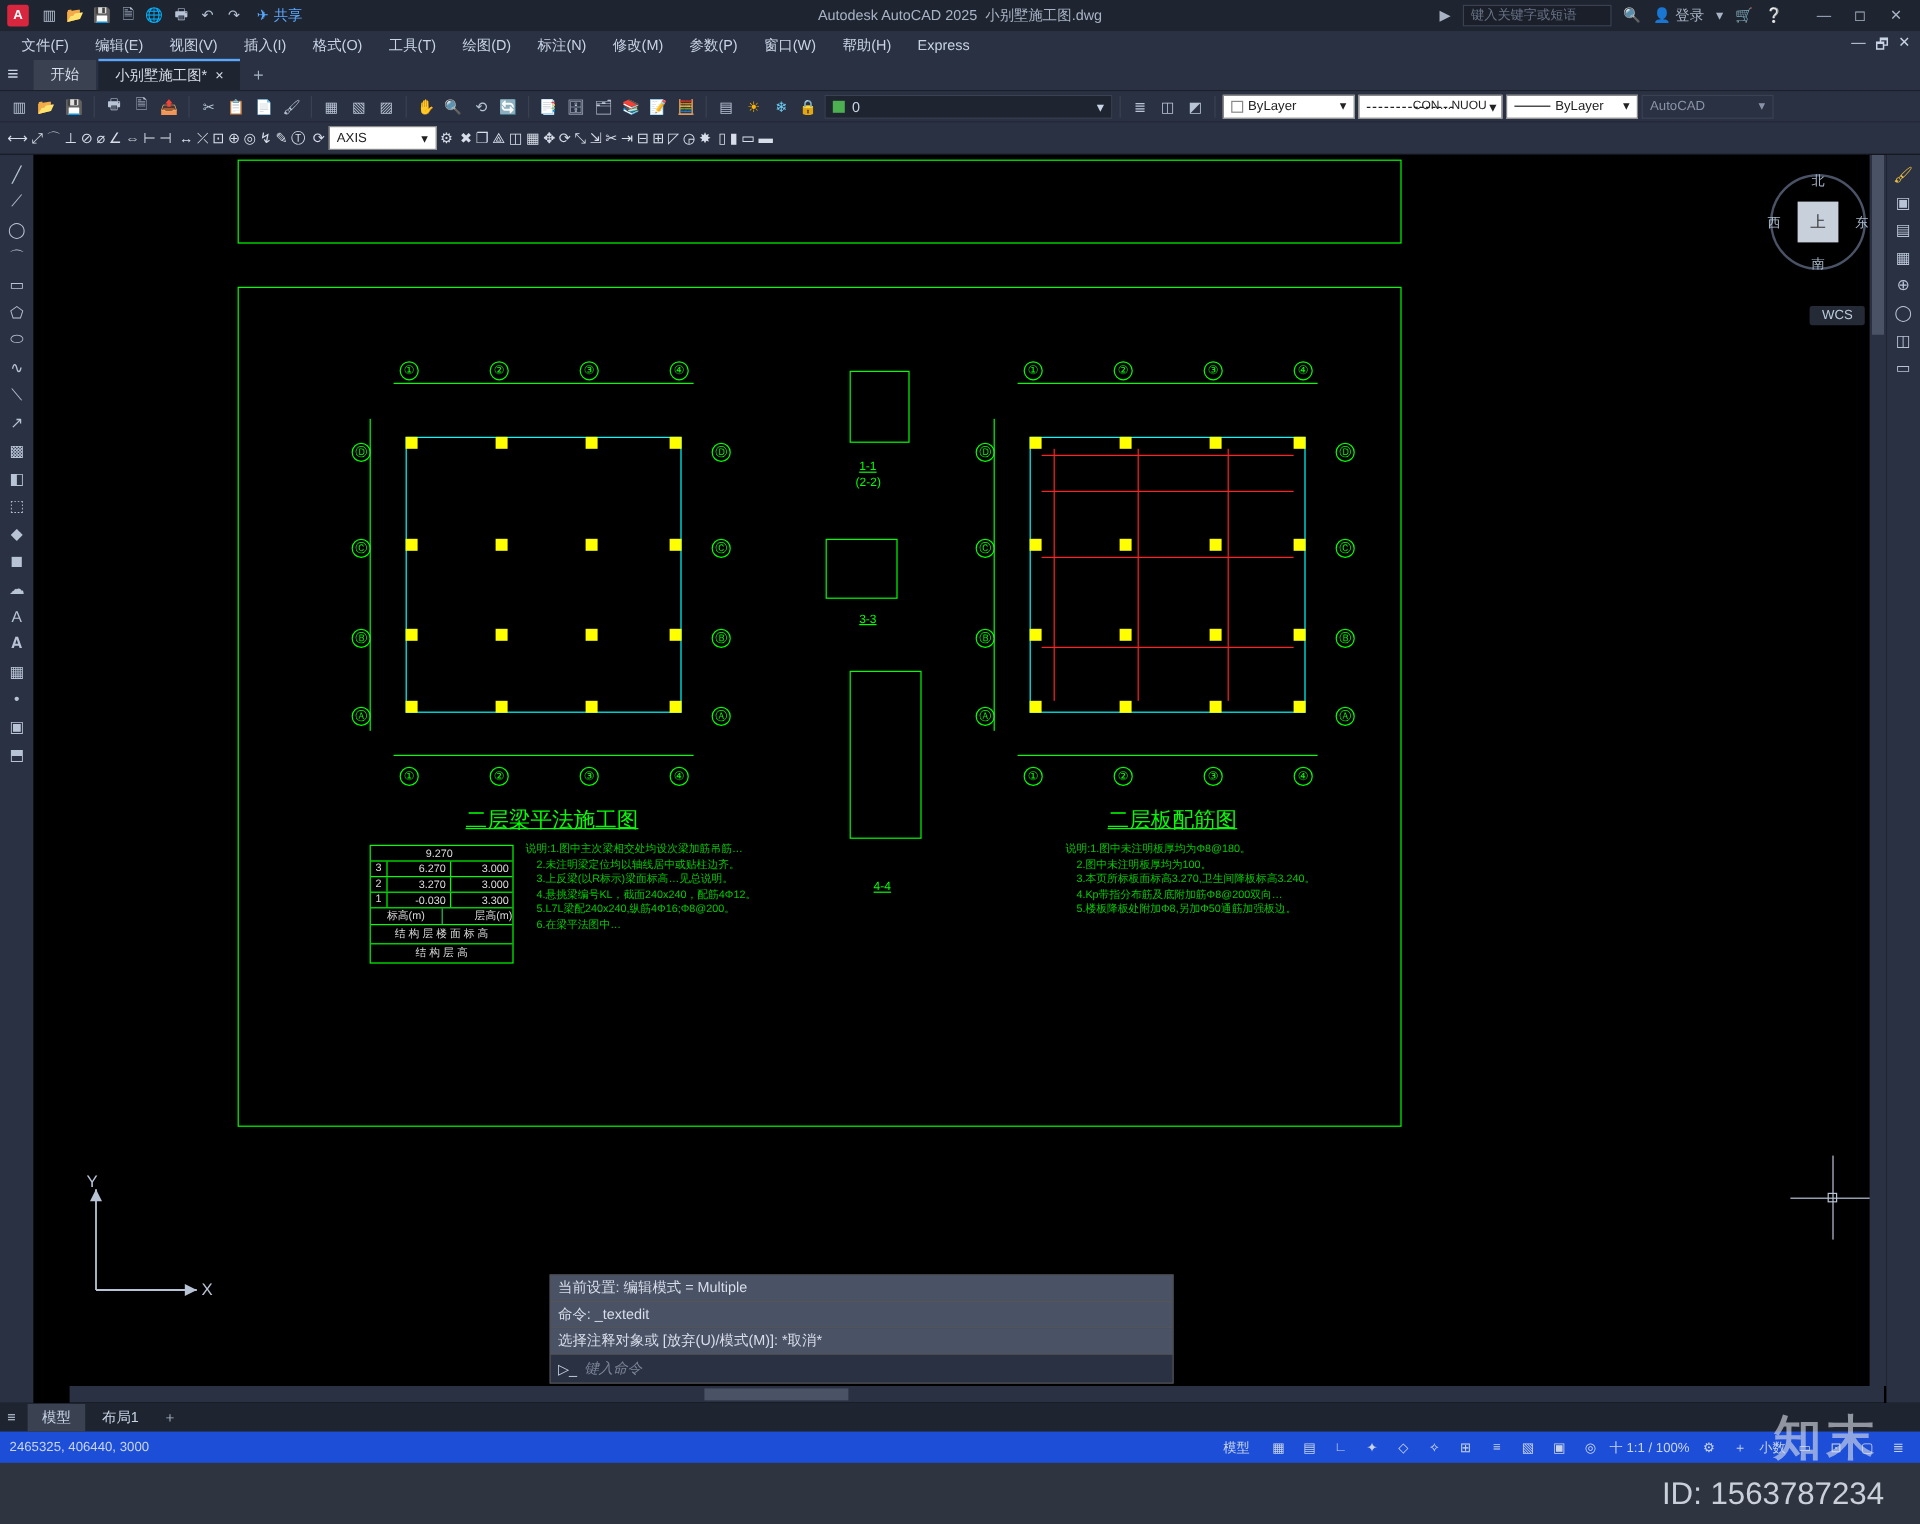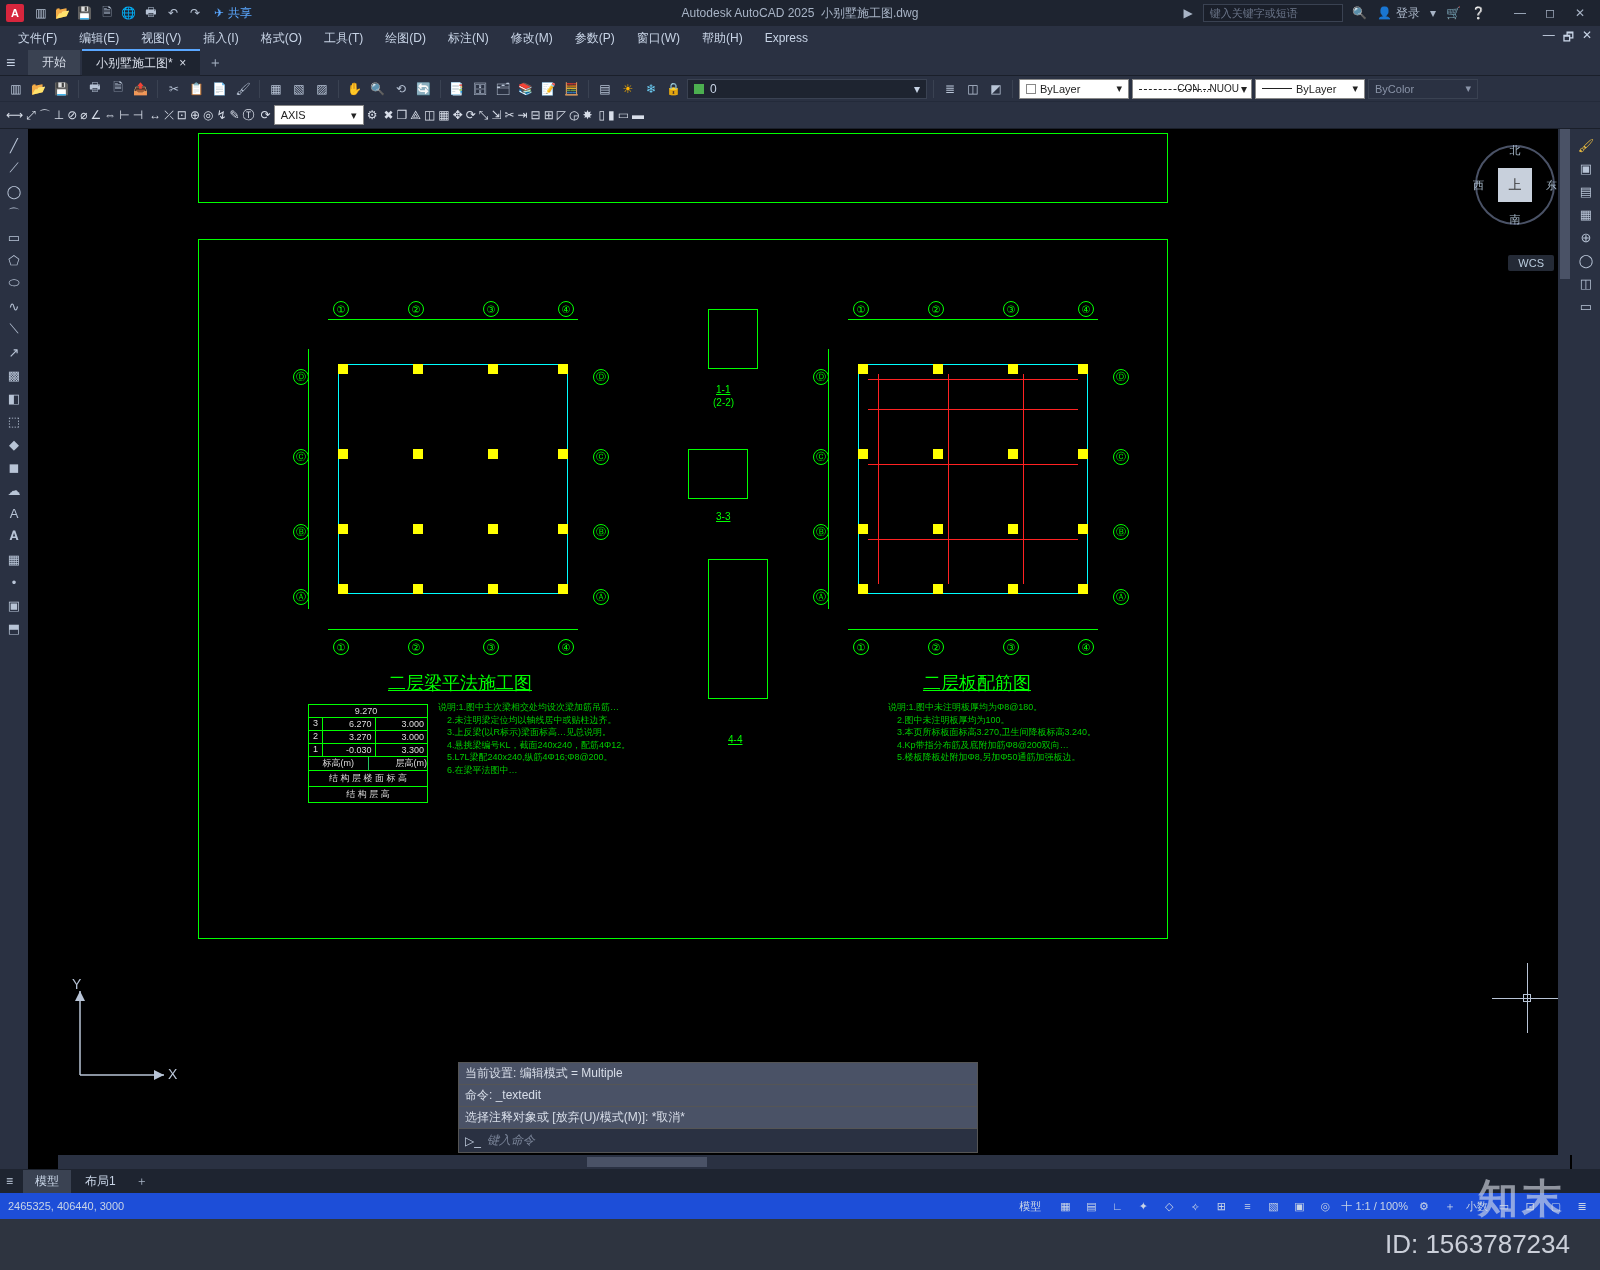--- a/index.html
+++ b/index.html
@@ -4,21 +4,21 @@
 <style>
 * { margin: 0; padding: 0; box-sizing: border-box; font-family: "Microsoft YaHei", Arial, sans-serif; }
 body { width: 1600px; height: 1270px; background: #2e3440; color: #d8dee9; overflow: hidden; position: relative; font-size: 12px; }
 .titlebar { height: 26px; background: #1e2430; display: flex; align-items: center; padding: 0 6px; }
 .app-icon { width: 18px; height: 18px; background: #d7263d; border-radius: 2px; display: flex; align-items: center; justify-content: center; color: #fff; font-size: 11px; font-weight: bold; margin-right: 8px; }
 .qat { display: flex; gap: 4px; align-items: center; }
 .qat .ic { width: 18px; height: 18px; display: flex; align-items: center; justify-content: center; color: #b8c4d6; cursor: pointer; }
 .share { color: #5aa7ff; margin-left: 10px; font-size: 12px; display: flex; align-items: center; gap: 4px; }
 .title-center { position: absolute; left: 50%; transform: translateX(-50%); color: #a8b4c6; font-size: 12px; }
 .title-right { margin-left: auto; display: flex; align-items: center; gap: 10px; color: #a8b4c6; }
-.search-box { background: #1a1f2a; border: 1px solid #3a4252; width: 140px; height: 18px; padding: 0 6px; color: #6a7488; font-size: 11px; display: flex; align-items: center; }
+.search-box { background: #1a1f2a; border: 1px solid #3a4252; width: 124px; height: 18px; padding: 0 6px; color: #6a7488; font-size: 11px; display: flex; }
 .win-btns { display: flex; gap: 2px; margin-left: 10px; }
 .win-btns span { width: 28px; height: 20px; display: flex; align-items: center; justify-content: center; cursor: pointer; }
 
 .menubar { height: 24px; background: #2a3142; display: flex; align-items: center; padding: 0 8px; gap: 2px; }
 .menubar .mi { padding: 3px 10px; color: #c8d4e6; cursor: pointer; font-size: 12px; }
 .menubar-right { margin-left: auto; display: flex; gap: 8px; color: #c8d4e6; }
 
 .tabbar { height: 26px; background: #2a3142; display: flex; align-items: center; padding: 0 6px; border-bottom: 1px solid #1a1f2a; }
 .tabbar .burger { width: 22px; color: #c8d4e6; font-size: 16px; cursor: pointer; }
 .tabbar .tab { padding: 4px 14px; background: #3a4252; color: #d8dee9; margin-right: 2px; font-size: 12px; }
@@ -212,21 +212,21 @@
         <div class="lt-line"></div>
         <span class="lt-txt">CON…NUOU</span>
         <span style="margin-left:2px;color:#222">▾</span>
       </div>
   <div class="prop-dd">
         <span style="border-top:1px solid #222;width:30px;margin-right:4px"></span>
         <span>ByLayer</span>
         <span style="margin-left:auto">▾</span>
       </div>
   <div class="prop-dd" style="background:#2a3142;color:#8a94a8;border-color:#3a4252">
-        <span>ByColor</span>
+        <span>AutoCAD</span>
         <span style="margin-left:auto">▾</span>
       </div>
 </div>
 
 <div class="ribbon-row2">
   <span class="ic">⟷</span>
   <span class="ic">⤢</span>
   <span class="ic">⌒</span>
   <span class="ic">⊥</span>
   <span class="ic">⊘</span>

